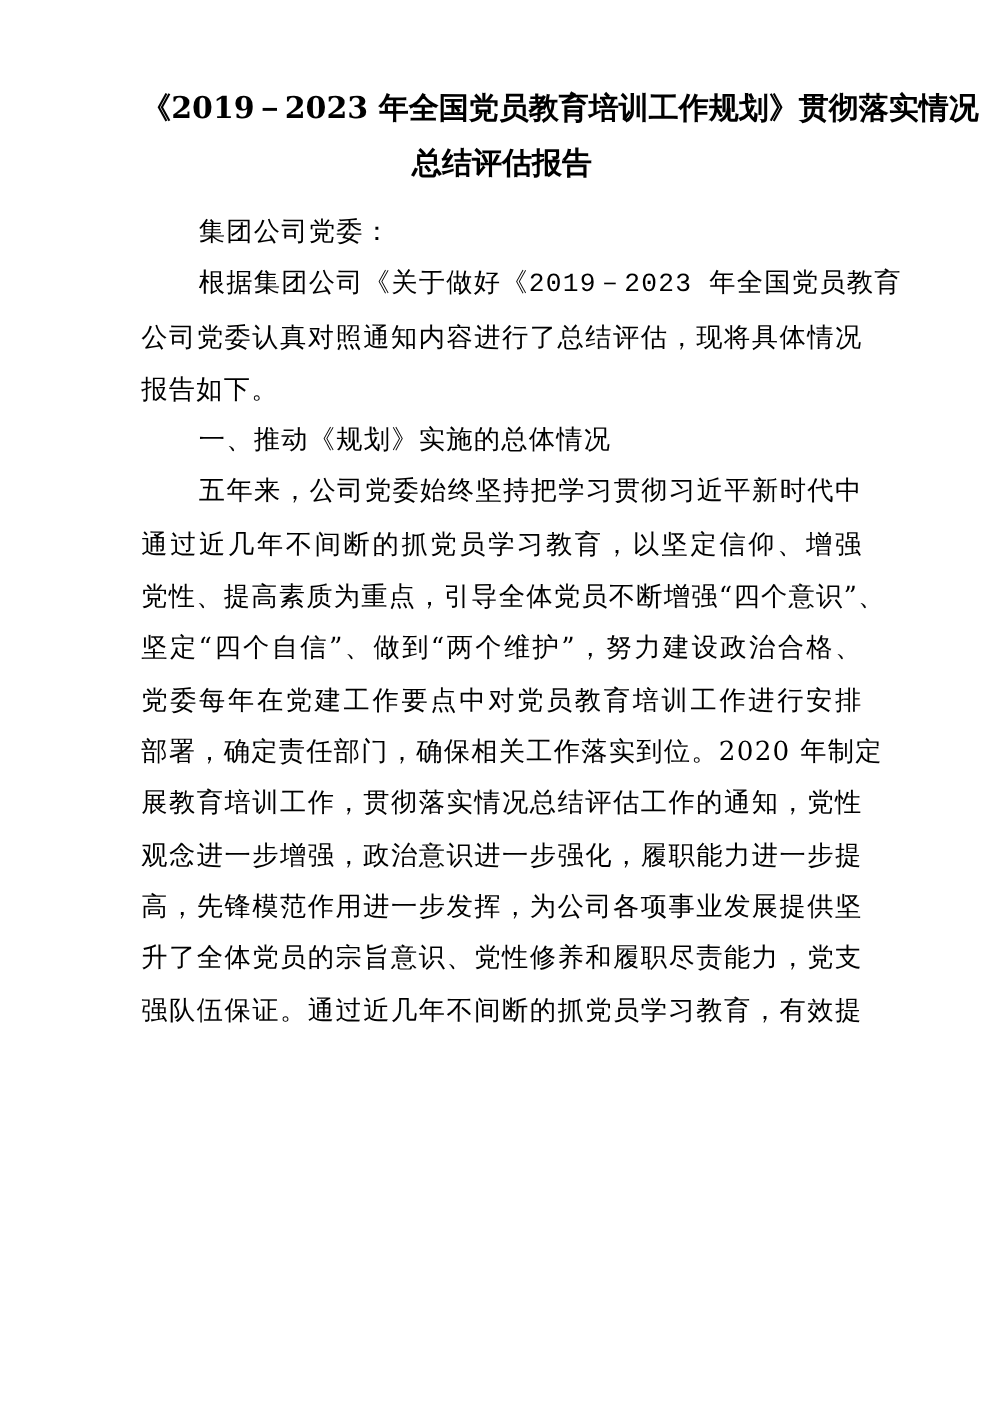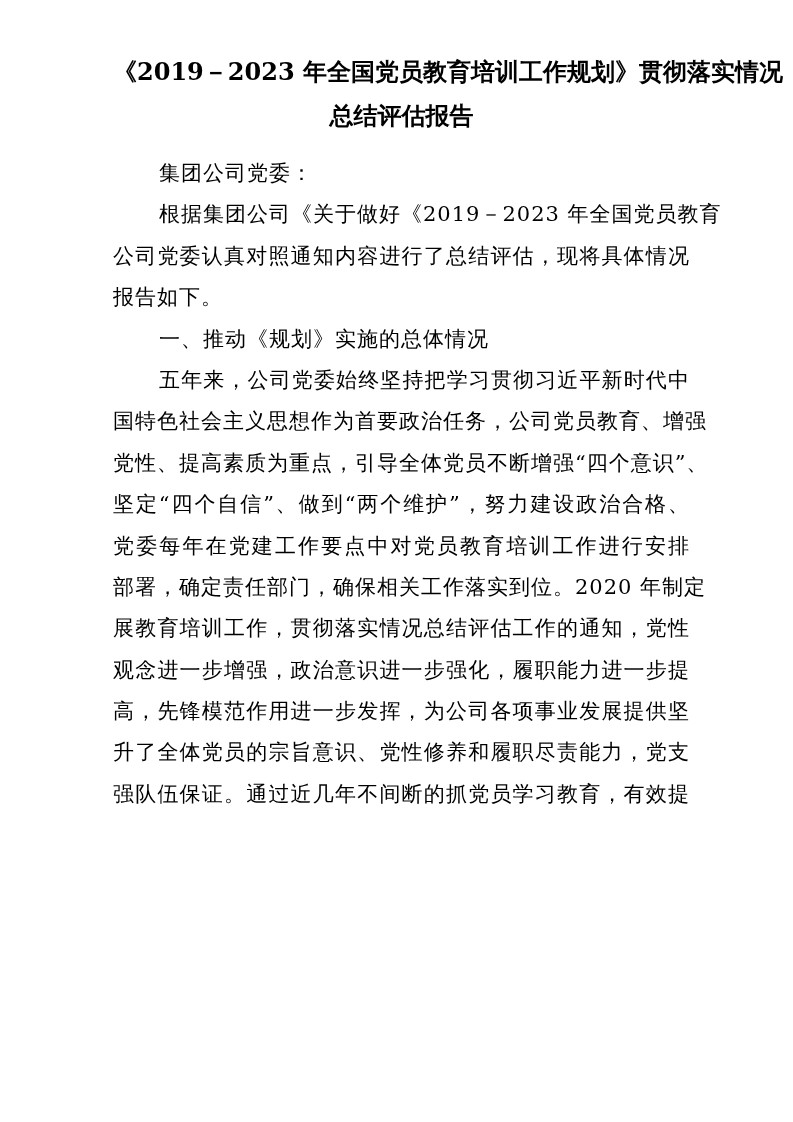--- a/index.html
+++ b/index.html
@@ -17,21 +17,21 @@
     font-family: "DejaVu Serif", "Liberation Serif", serif;
   }
   .content {
     position: absolute;
     left: 113px;
     top: 0;
     width: 577px;
   }
   .doc-title {
     margin: 0;
-    padding-top: 50px;
+    padding-top: 64px;
     font-size: 24px;
     line-height: 44px;
     font-weight: bold;
     text-align: center;
   }
   .title-line {
     white-space: nowrap;
   }
   .doc-body {
     margin-top: 15px;
@@ -41,20 +41,21 @@
     line-height: 41.4px;
     height: 41.4px;
     letter-spacing: 1px;
     white-space: nowrap;
     text-align: justify;
     text-align-last: justify;
     text-justify: inter-character;
   }
   .line.indent {
     padding-left: 46px;
+    font-family: Liberation Mono, monospace;
   }
   .line.para-end {
     text-align-last: left;
   }
 </style>
 </head>
 <body>
 
 <div class="page">
   <div class="content">
@@ -62,21 +63,21 @@
       <div class="title-line">《2019－2023 年全国党员教育培训工作规划》贯彻落实情况</div>
       <div class="title-line">总结评估报告</div>
     </h1>
     <div class="doc-body">
         <div class="line indent para-end">集团公司党委：</div>
         <div class="line indent">根据集团公司《关于做好《2019－2023 年全国党员教育</div>
         <div class="line">公司党委认真对照通知内容进行了总结评估，现将具体情况</div>
         <div class="line para-end">报告如下。</div>
         <div class="line indent para-end">一、推动《规划》实施的总体情况</div>
         <div class="line indent">五年来，公司党委始终坚持把学习贯彻习近平新时代中</div>
-        <div class="line">国特色社会主义思想作为首要政治任务，公司党员教育、增强</div>
+        <div class="line">通过近几年不间断的抓党员学习教育，以坚定信仰、增强</div>
         <div class="line">党性、提高素质为重点，引导全体党员不断增强“四个意识”、</div>
         <div class="line">坚定“四个自信”、做到“两个维护”，努力建设政治合格、</div>
         <div class="line">党委每年在党建工作要点中对党员教育培训工作进行安排</div>
         <div class="line">部署，确定责任部门，确保相关工作落实到位。2020 年制定</div>
         <div class="line">展教育培训工作，贯彻落实情况总结评估工作的通知，党性</div>
         <div class="line">观念进一步增强，政治意识进一步强化，履职能力进一步提</div>
         <div class="line">高，先锋模范作用进一步发挥，为公司各项事业发展提供坚</div>
         <div class="line">升了全体党员的宗旨意识、党性修养和履职尽责能力，党支</div>
         <div class="line">强队伍保证。通过近几年不间断的抓党员学习教育，有效提</div>
       </div>

